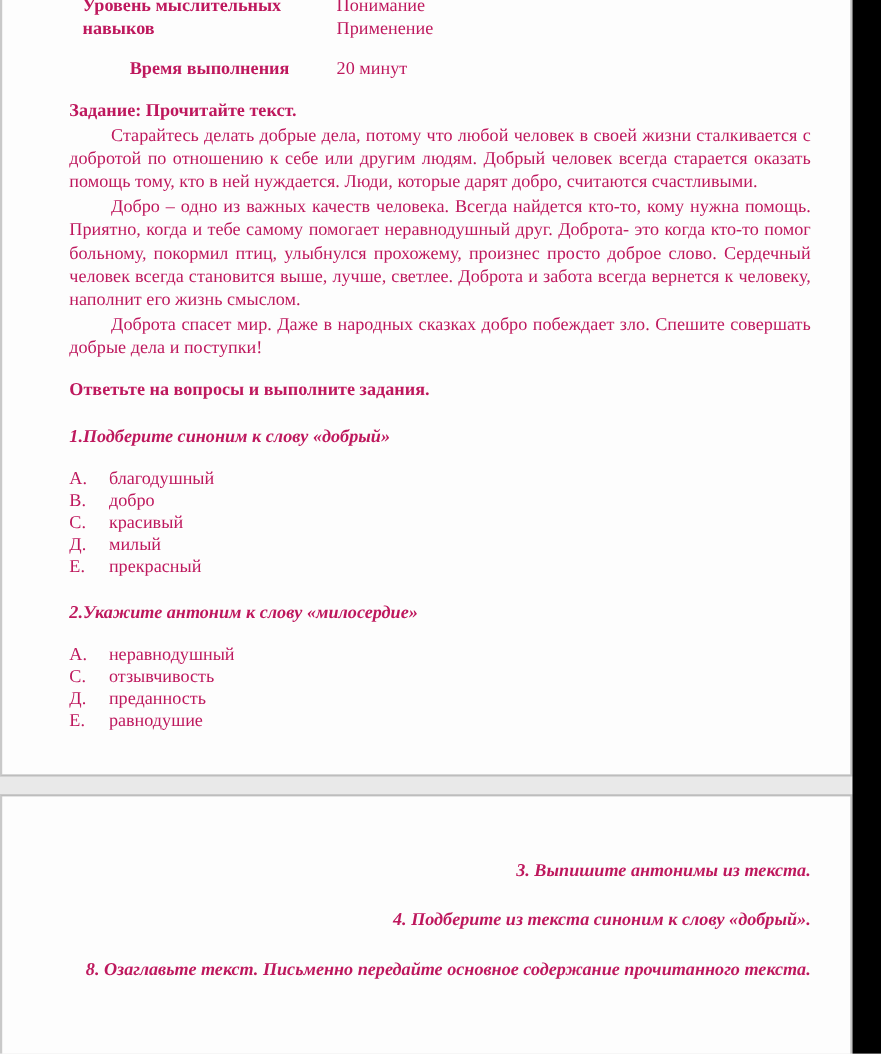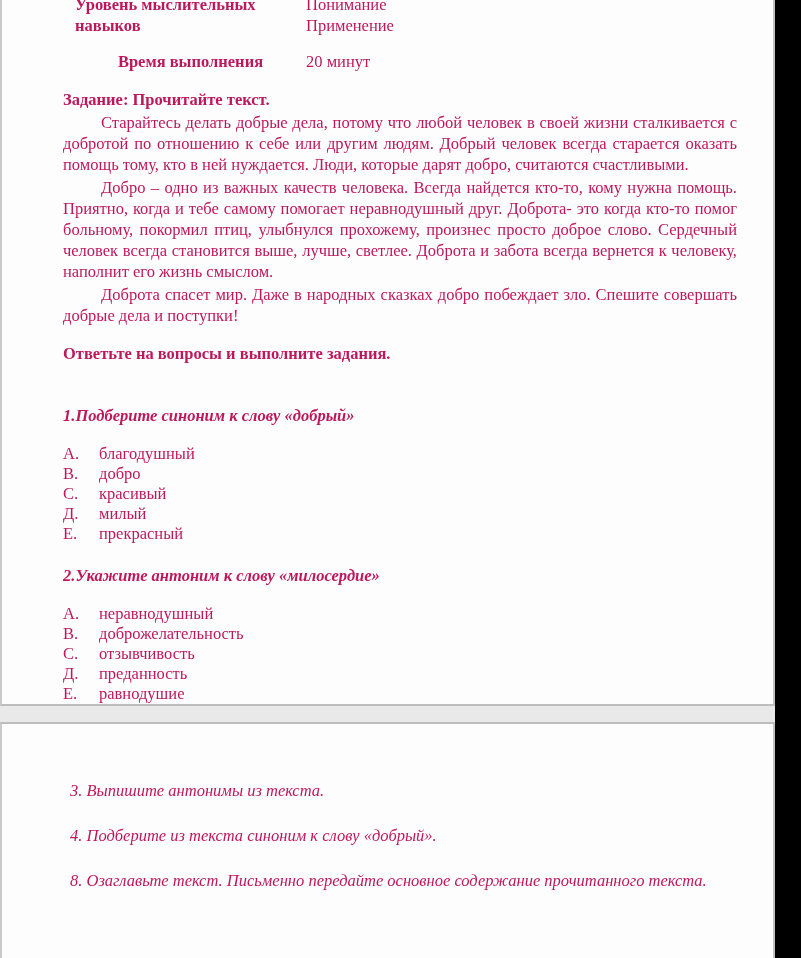--- a/index.html
+++ b/index.html
@@ -56,36 +56,37 @@
   .task-heading { font-weight: bold; margin-top: 17px; }
   .para {
     text-align: justify;
     text-indent: 38px;
     margin-top: 2px;
   }
   .answer-heading { font-weight: bold; margin-top: 17px; }
   .question-title {
     font-weight: bold;
     font-style: italic;
-    margin-top: 41px;
+    margin-top: 22px;
   }
   .q2 .question-title { margin-top: 21px; }
   .options { list-style: none; margin-top: 18px; }
   .options li { line-height: 20px; }
   .opt-letter { display: inline-block; width: 36px; }
   .p2-content {
     padding: 56px 36px 0 68px;
     font-size: 16.5px;
     line-height: 21px;
   }
   .p2-question {
-    font-weight: normal;
+    font-weight: bold;
     font-style: italic;
     margin-bottom: 24px;
     max-width: 672px;
+    text-align: right;
   }
 </style>
 </head>
 <body>
 
 <div class="stage">
 
   <div class="page page-1">
     <div class="p1-content">
 
@@ -121,21 +122,20 @@
           <li><span class="opt-letter">С.</span><span>красивый</span></li>
           <li><span class="opt-letter">Д.</span><span>милый</span></li>
           <li><span class="opt-letter">Е.</span><span>прекрасный</span></li>
         </ul>
       </div>
 
       <div class="q2">
         <div class="question-title">2.Укажите антоним к слову «милосердие»</div>
         <ul class="options">
           <li><span class="opt-letter">А.</span><span>неравнодушный</span></li>
-          <li><span class="opt-letter">В.</span><span>доброжелательность</span></li>
           <li><span class="opt-letter">С.</span><span>отзывчивость</span></li>
           <li><span class="opt-letter">Д.</span><span>преданность</span></li>
           <li><span class="opt-letter">Е.</span><span>равнодушие</span></li>
         </ul>
       </div>
 
     </div>
   </div>
 
   <div class="page page-2">

